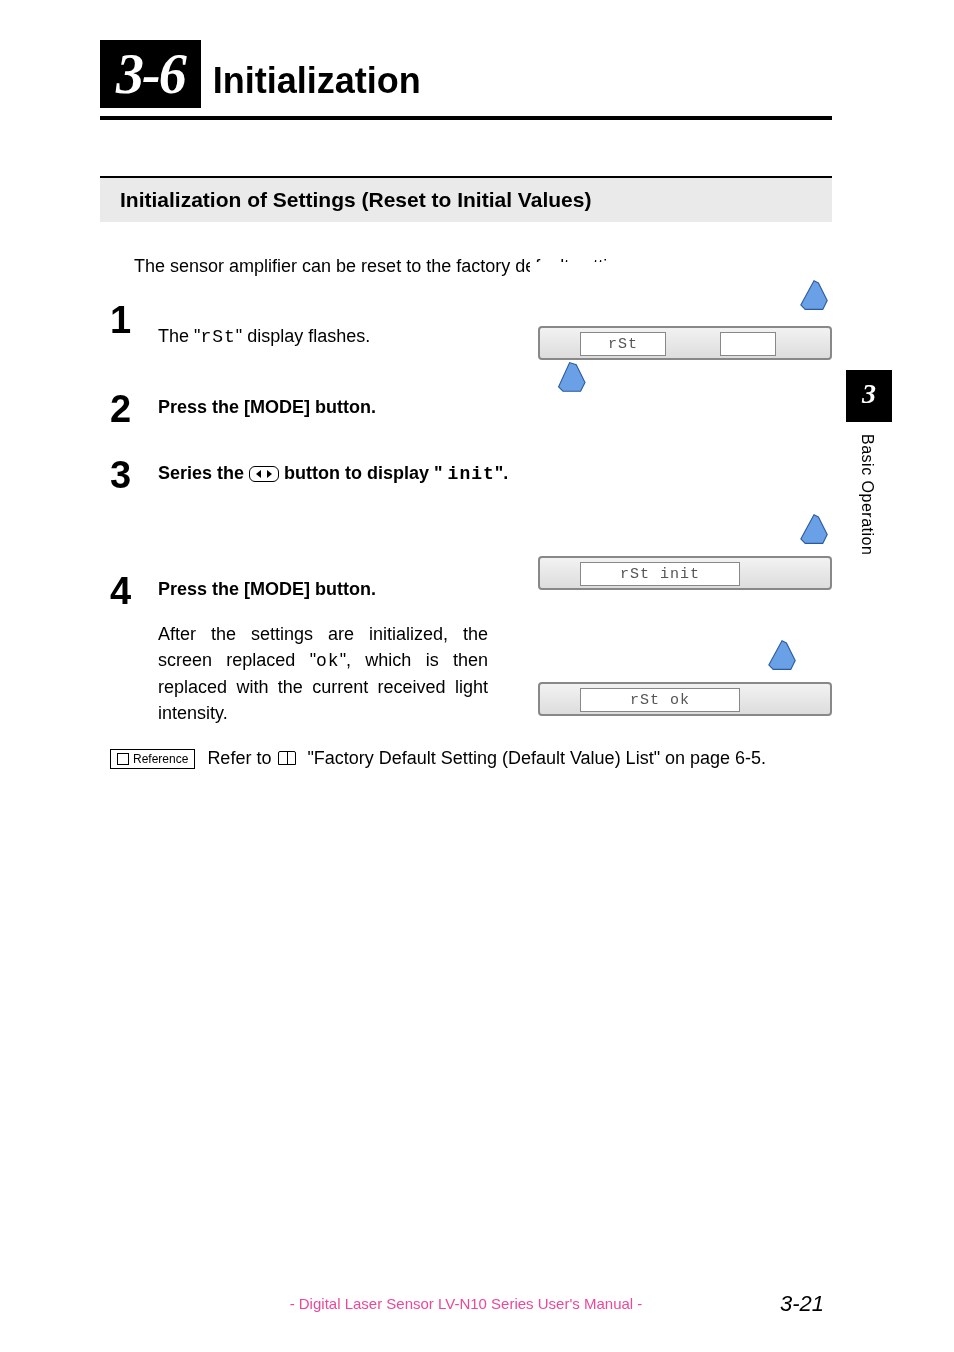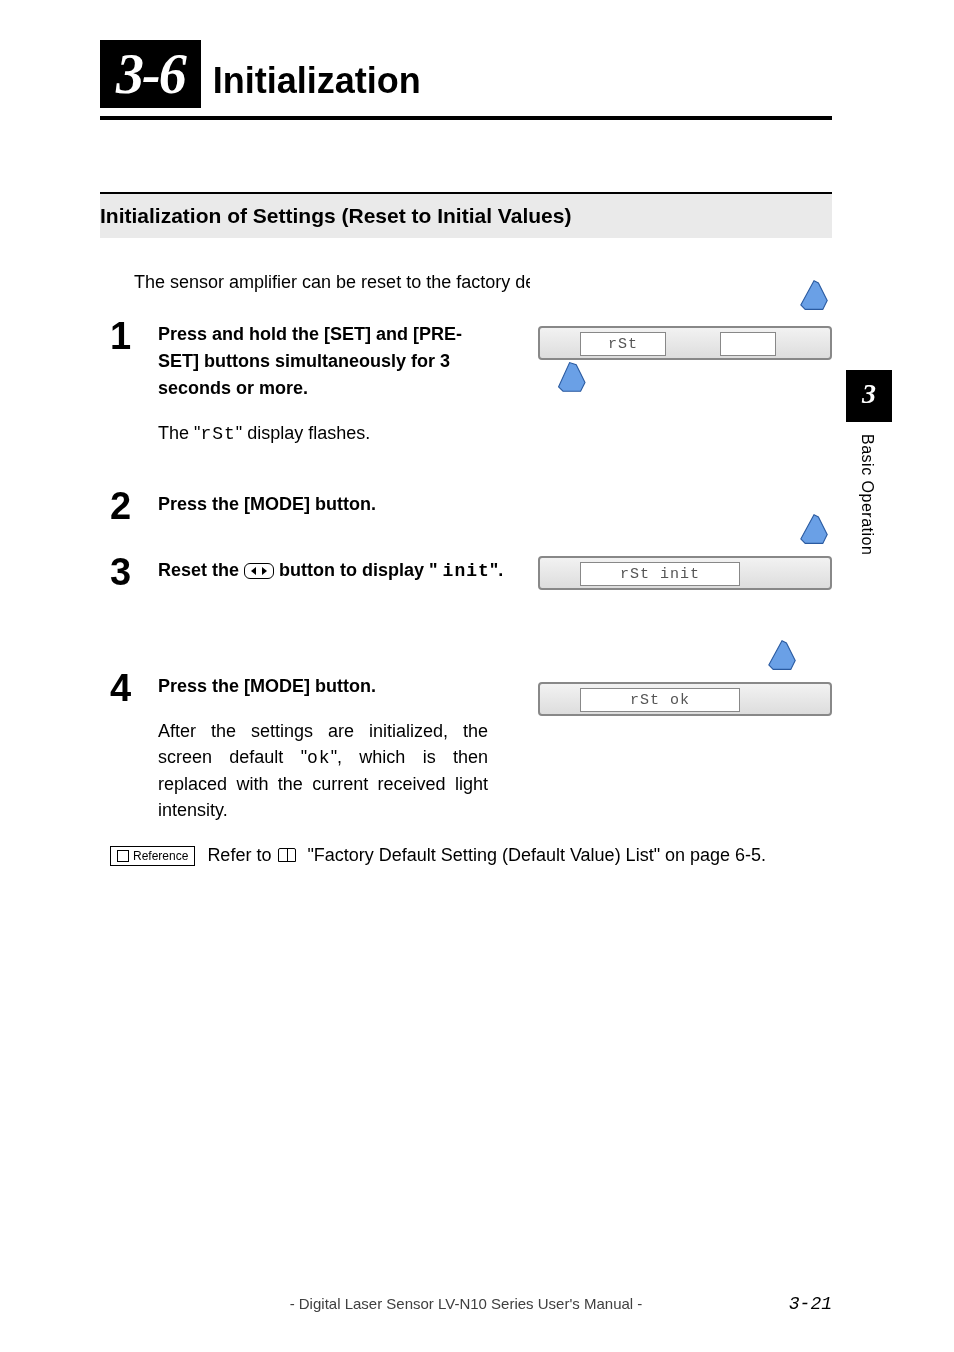--- a/index.html
+++ b/index.html
@@ -44,22 +44,22 @@
     border: none;
     border-top: 4px solid #000;
     margin-left: 0;
     margin-right: 0;
   }
 
   
   .section-bar {
     background: #eaeaea;
     border-top: 2px solid #000;
-    padding: 10px 0;
-    margin-top: 72px;
+    padding: 10px 20px;
+    margin-top: 56px;
     font-size: 21px;
     font-weight: bold;
   }
 
   .intro {
     font-size: 18px;
     margin: 34px 0 24px 34px;
   }
 
   
@@ -227,78 +227,77 @@
   .footer {
     position: absolute;
     bottom: 40px;
     left: 100px;
     right: 60px;
     display: flex;
     align-items: center;
     justify-content: center;
     font-size: 15px;
   }
-  .footer-title { color:#404040; }
+  .footer-title { color:#ec4899; }
   .footer-page {
     position: absolute;
-    right: 0;
+    right: 8px;
     font-style: italic;
-    font-family: Liberation Mono, monospace;
-    font-size: 18px;
+    font-family: Liberation Sans, sans-serif;
+    font-size: 22px;
   }
 </style>
 </head>
 <body>
 
 <div class="page">
 
   <div class="chapter-header">
     <div class="chapter-num-box">3-6</div>
     <div class="chapter-title">Initialization</div>
   </div>
   <hr class="chapter-rule">
 
   <div class="section-bar">Initialization of Settings (Reset to Initial Values)</div>
 
   <p class="intro">The sensor amplifier can be reset to the factory default settings.</p>
 
   <div class="step">
     <div class="step-num">1</div>
     <div class="step-body">
-      <p class="step-instr">Press and hold the [SET] and [PRE-SET] buttons simultaneously for 3 seconds or more.</p>
       <p class="step-detail">
         <span>The "</span><span class="seg">rSt</span><span>" display flashes.</span>
       </p>
     </div>
   </div>
 
   <div class="step" style="margin-top:40px;">
     <div class="step-num">2</div>
     <div class="step-body">
       <p class="step-instr step-instr-wide">Press the [MODE] button.</p>
     </div>
   </div>
 
   <div class="step" style="margin-top:28px;">
     <div class="step-num">3</div>
     <div class="step-body">
       <p class="step-instr step-instr-wide">
-        <span>Reset the </span>
+        <span>Series the </span>
         <span class="btn-icon"><span class="tri tri-l"></span><span class="tri tri-r"></span></span>
         <span> button to display " </span><span class="seg">init</span><span>".</span>
       </p>
     </div>
   </div>
 
   <div class="step" style="margin-top:78px;">
     <div class="step-num">4</div>
     <div class="step-body">
       <p class="step-instr step-instr-wide">Press the [MODE] button.</p>
       <p class="step-detail">
-        <span>After the settings are initialized, the screen default "</span><span class="seg">ok</span><span>", which is then replaced with the current received light intensity.</span>
+        <span>After the settings are initialized, the screen replaced "</span><span class="seg">ok</span><span>", which is then replaced with the current received light intensity.</span>
       </p>
     </div>
   </div>
 
   <div class="ref-row">
     <span class="ref-badge">
         <span>Reference</span>
       </span>
     <span>
       <span>Refer to </span>

